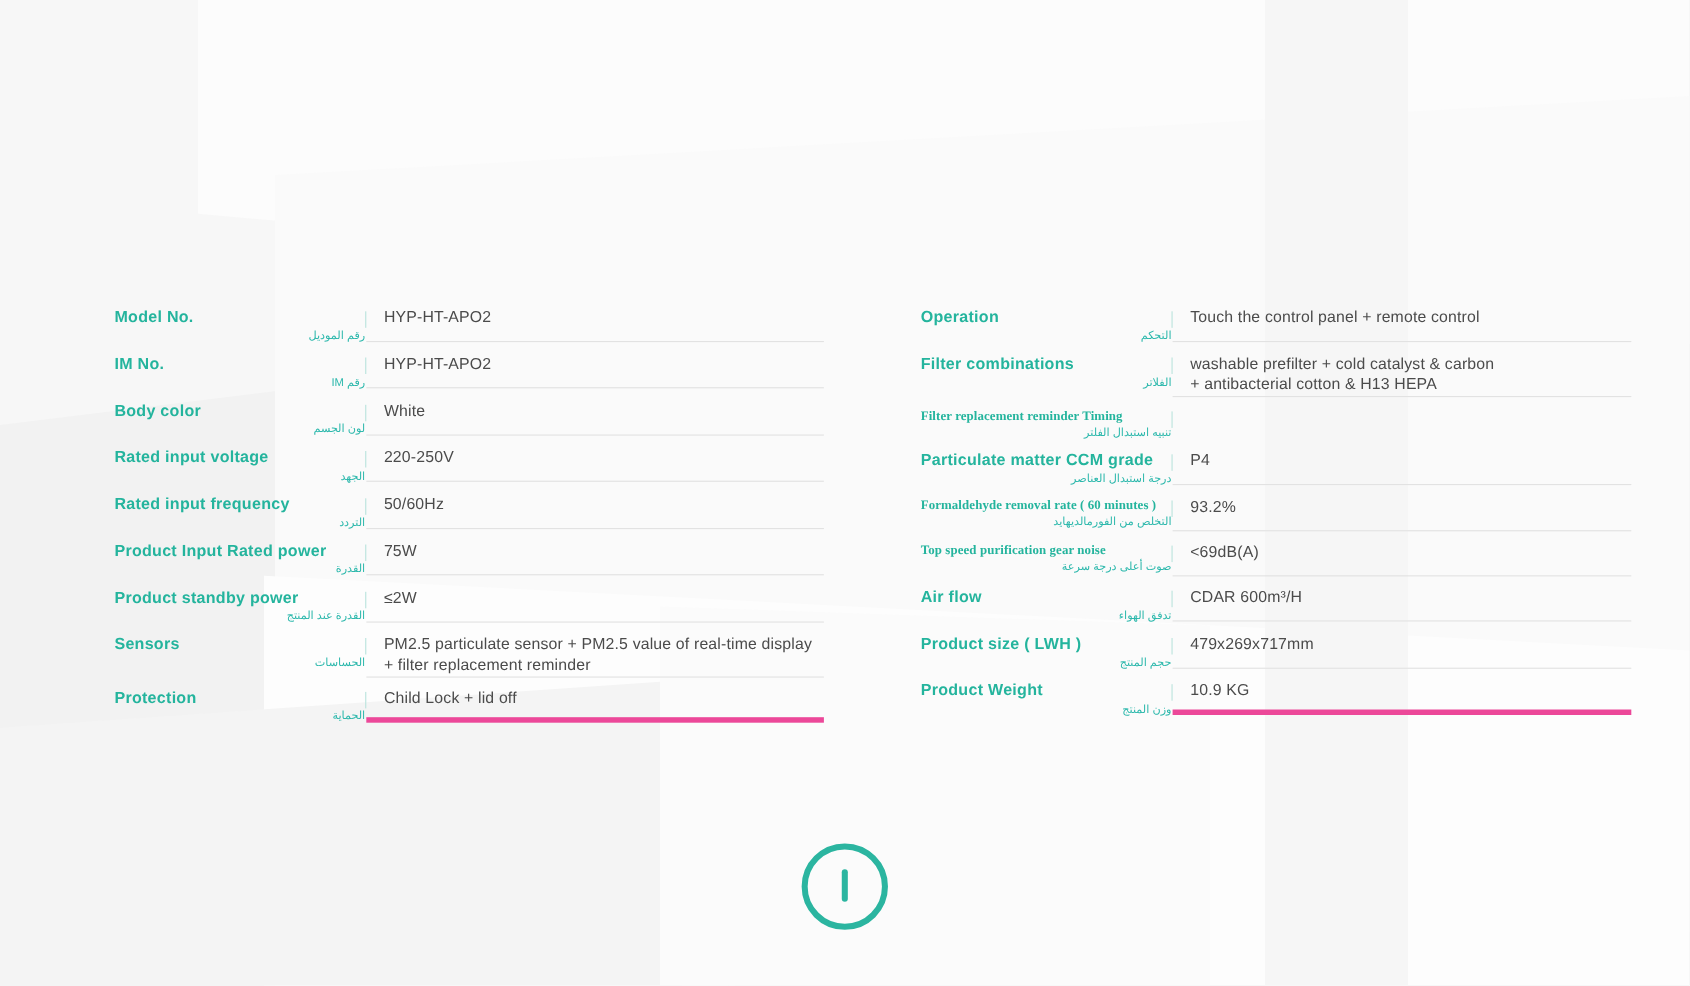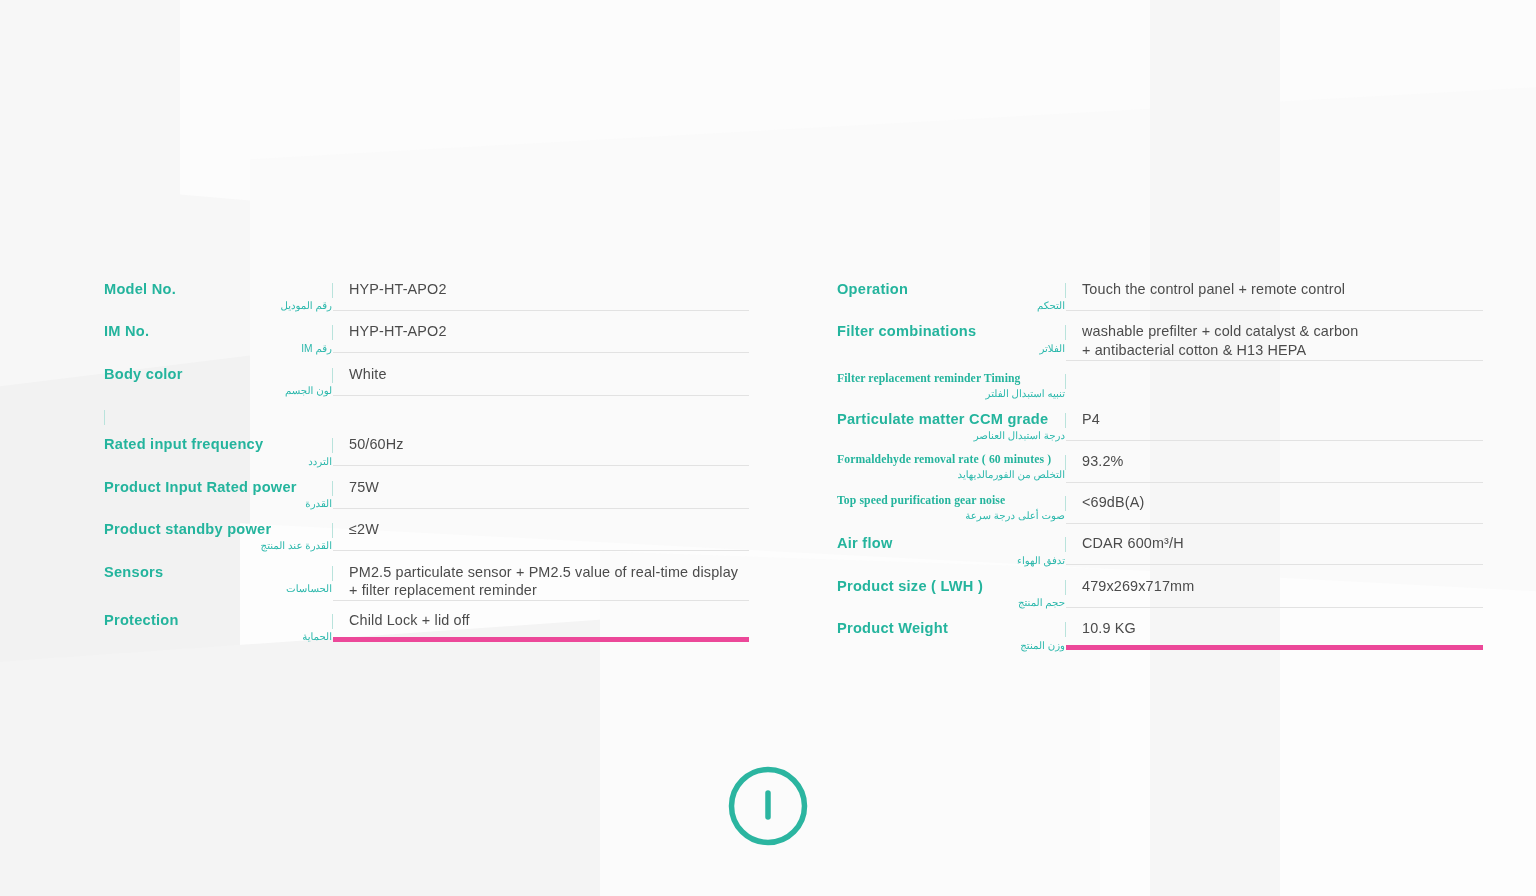--- a/index.html
+++ b/index.html
@@ -197,21 +197,28 @@
         <div class="spec-label-cell">
           <div class="label-en">Body color</div>
           <div class="label-ar">لون الجسم</div>
         </div>
         <div class="spec-tick"></div>
         <div class="spec-value-cell">
           <div class="value-text">White</div>
         </div>
       </div>
       <div class="spec-row">
-        <div class="spec-tick"></div>
+        <div class="spec-label-cell">
+          <div class="label-en">Rated input voltage</div>
+          <div class="label-ar">الجهد</div>
+        </div>
+        <div class="spec-tick"></div>
+        <div class="spec-value-cell">
+          <div class="value-text">220-250V</div>
+        </div>
       </div>
       <div class="spec-row">
         <div class="spec-label-cell">
           <div class="label-en">Rated input frequency</div>
           <div class="label-ar">التردد</div>
         </div>
         <div class="spec-tick"></div>
         <div class="spec-value-cell">
           <div class="value-text">50/60Hz</div>
         </div>

